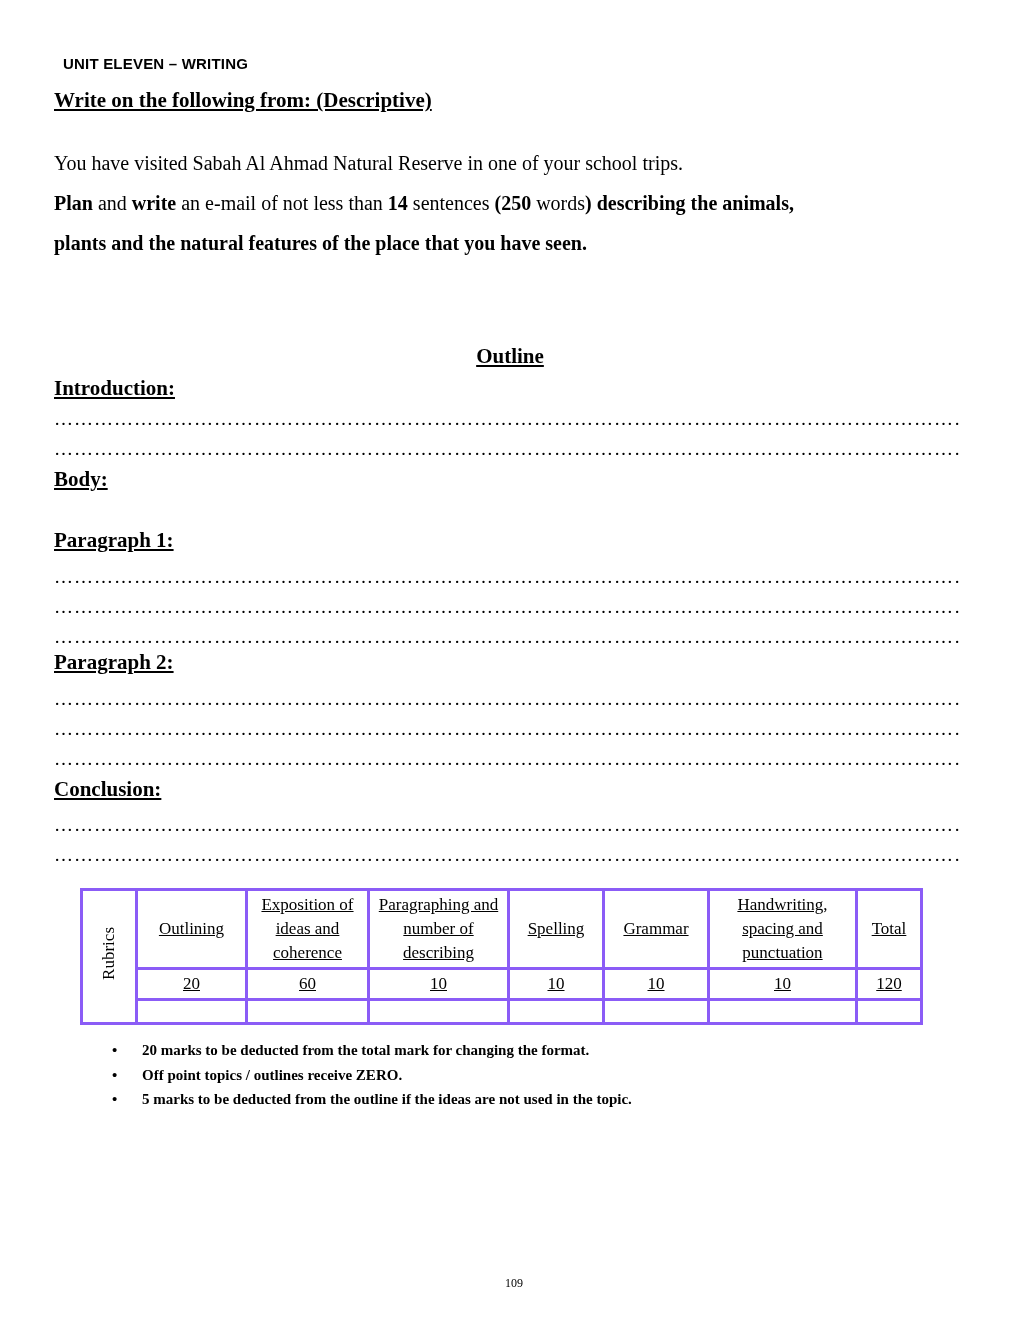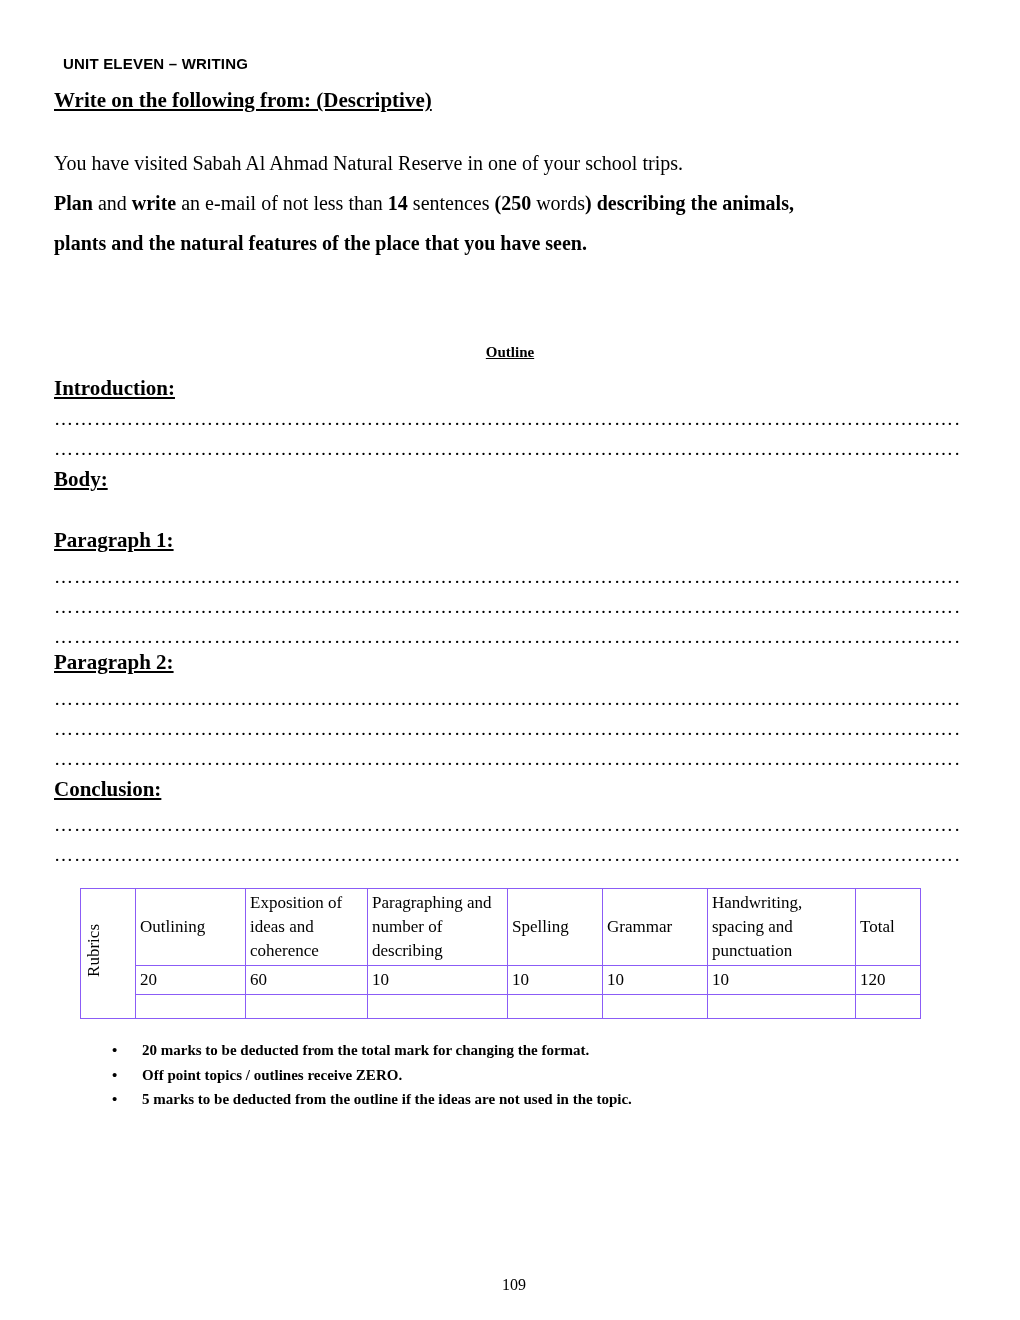--- a/index.html
+++ b/index.html
@@ -27,21 +27,21 @@
     position: absolute; left: 54px; right: 55px;
     font-size: 20px; white-space: nowrap;
   }
   .p-line1 { top: 152px; }
   .p-line2 { top: 192px; }
   .p-line3 { top: 232px; font-weight: bold; }
   .b { font-weight: bold; }
 
   .outline-heading {
     position: absolute; top: 344px; left: 0; right: 0;
-    text-align: center; font-size: 15px; font-weight: bold;
+    text-align: center; font-size: 21px; font-weight: bold;
   }
   .outline-heading span { text-decoration: underline; }
 
   .section-heading {
     position: absolute; left: 54px;
     font-size: 21px; font-weight: bold; text-decoration: underline;
   }
   .h-intro { top: 376px; }
   .h-body  { top: 467px; text-align: right; }
   .h-par1  { top: 528px; }
@@ -57,22 +57,22 @@
   .d3 { top: 566px; }  .d4 { top: 596px; }  .d5 { top: 626px; }
   .d6 { top: 688px; }  .d7 { top: 718px; }  .d8 { top: 748px; }
   .d9 { top: 814px; }  .d10 { top: 844px; }
 
   table.rubrics {
     position: absolute; top: 888px; left: 80px;
     border-collapse: collapse; table-layout: fixed; width: 840px;
     font-size: 17px;
   }
   table.rubrics td {
-    border: 1px solid #8b5cf6; text-align: left; vertical-align: middle;
-    padding: 2px 4px; line-height: 24px;
+    border: 3px solid #8b5cf6; text-align: center; vertical-align: middle;
+    padding: 2px 4px; line-height: 24px; text-decoration: underline;
   }
   td.rubrics-label { padding: 0; }
   .vert {
     display: inline-block;
     writing-mode: vertical-rl; transform: rotate(180deg);
     font-size: 17px; line-height: 18px;
   }
   tr.head-row td { height: 76px; }
   tr.value-row td { height: 26px; }
   tr.empty-row td { height: 24px; }
@@ -81,21 +81,21 @@
     position: absolute; left: 112px; right: 60px;
     font-size: 15px; font-weight: bold; white-space: nowrap;
   }
   .n1 { top: 1042px; } .n2 { top: 1067px; } .n3 { top: 1091px; }
   .note .bullet {
     display: inline-block; width: 30px; font-size: 15px;
   }
 
   .page-number {
     position: absolute; top: 1276px; left: 8px; right: 0;
-    text-align: center; font-size: 16px;
+    text-align: center; font-size: 12px;
   }
 </style>
 </head>
 <body>
 
 <div class="page">
 
   <div class="unit-header">UNIT ELEVEN – WRITING</div>
 
   <div class="title">Write on the following from: (Descriptive)</div>

